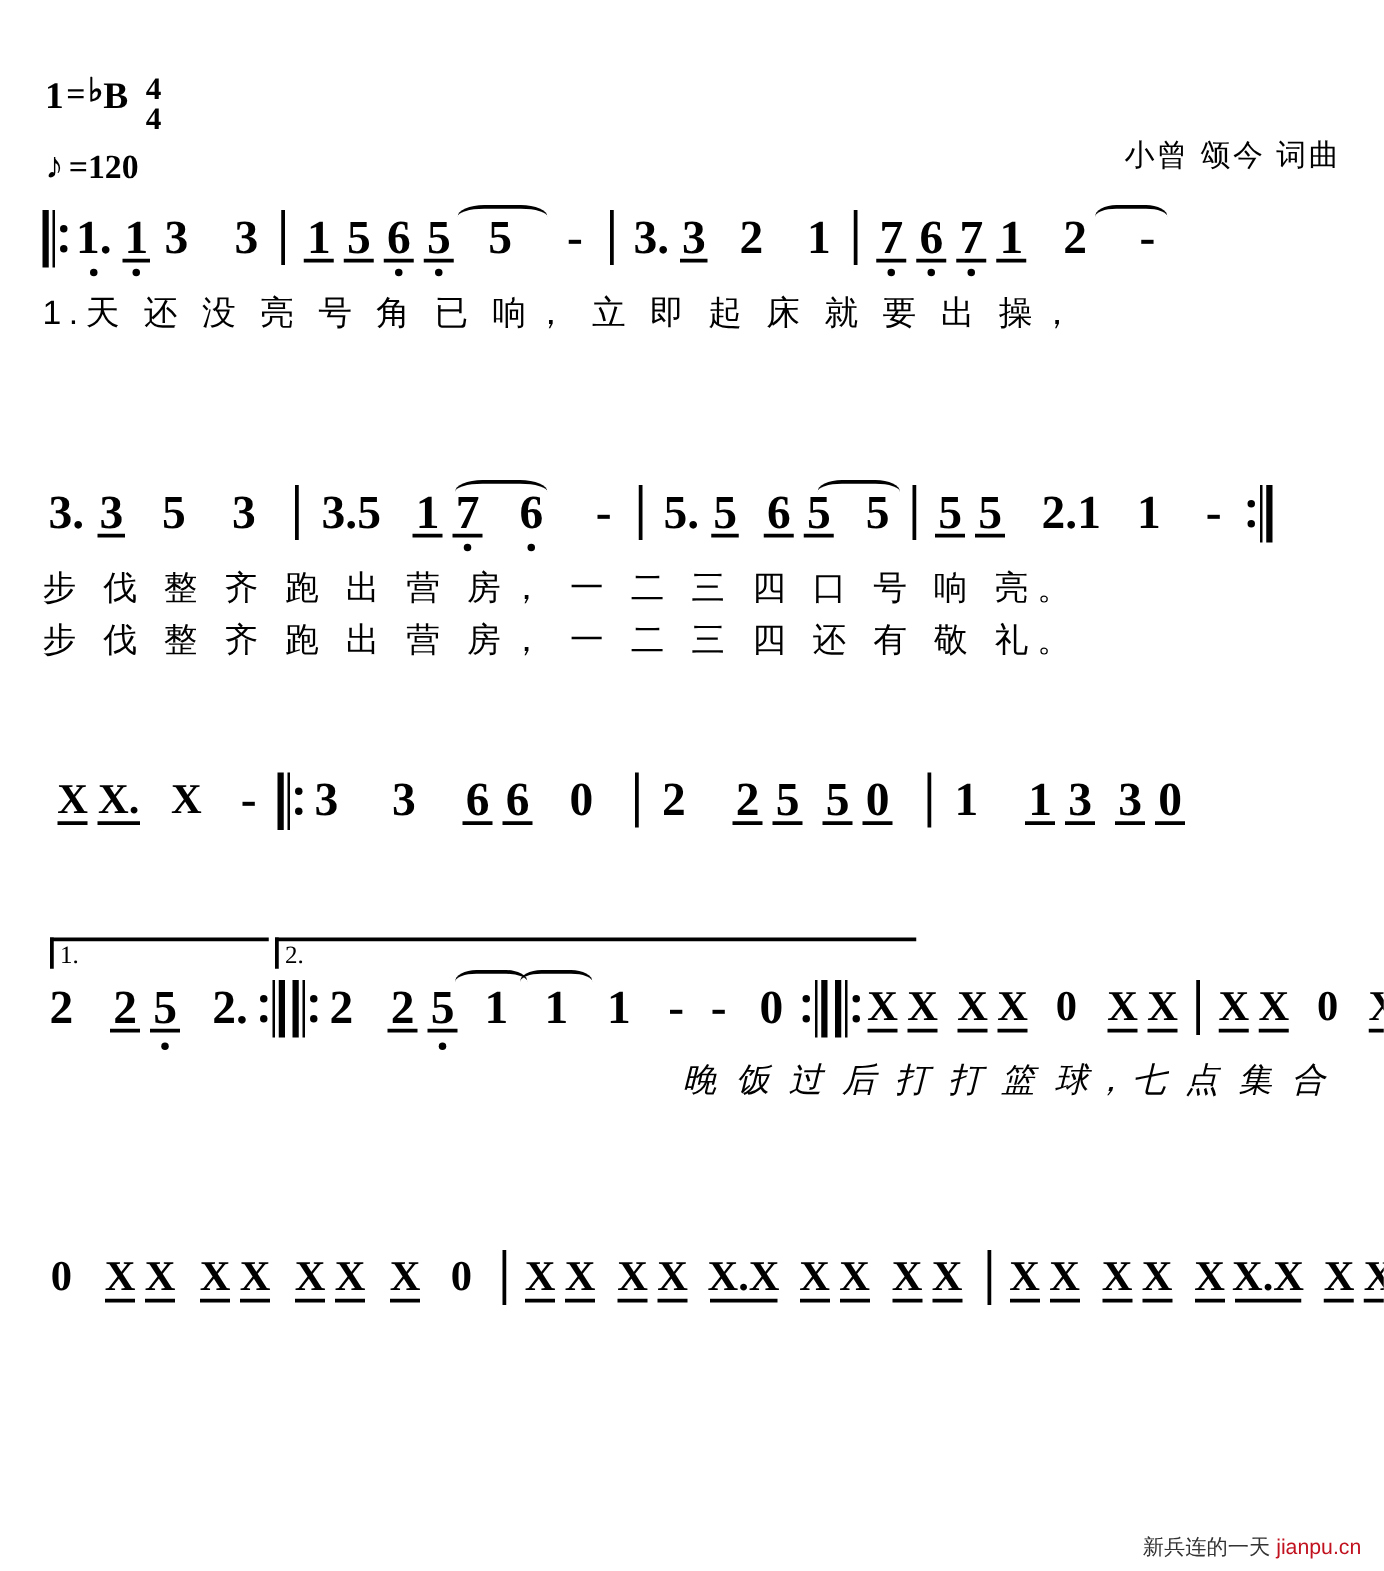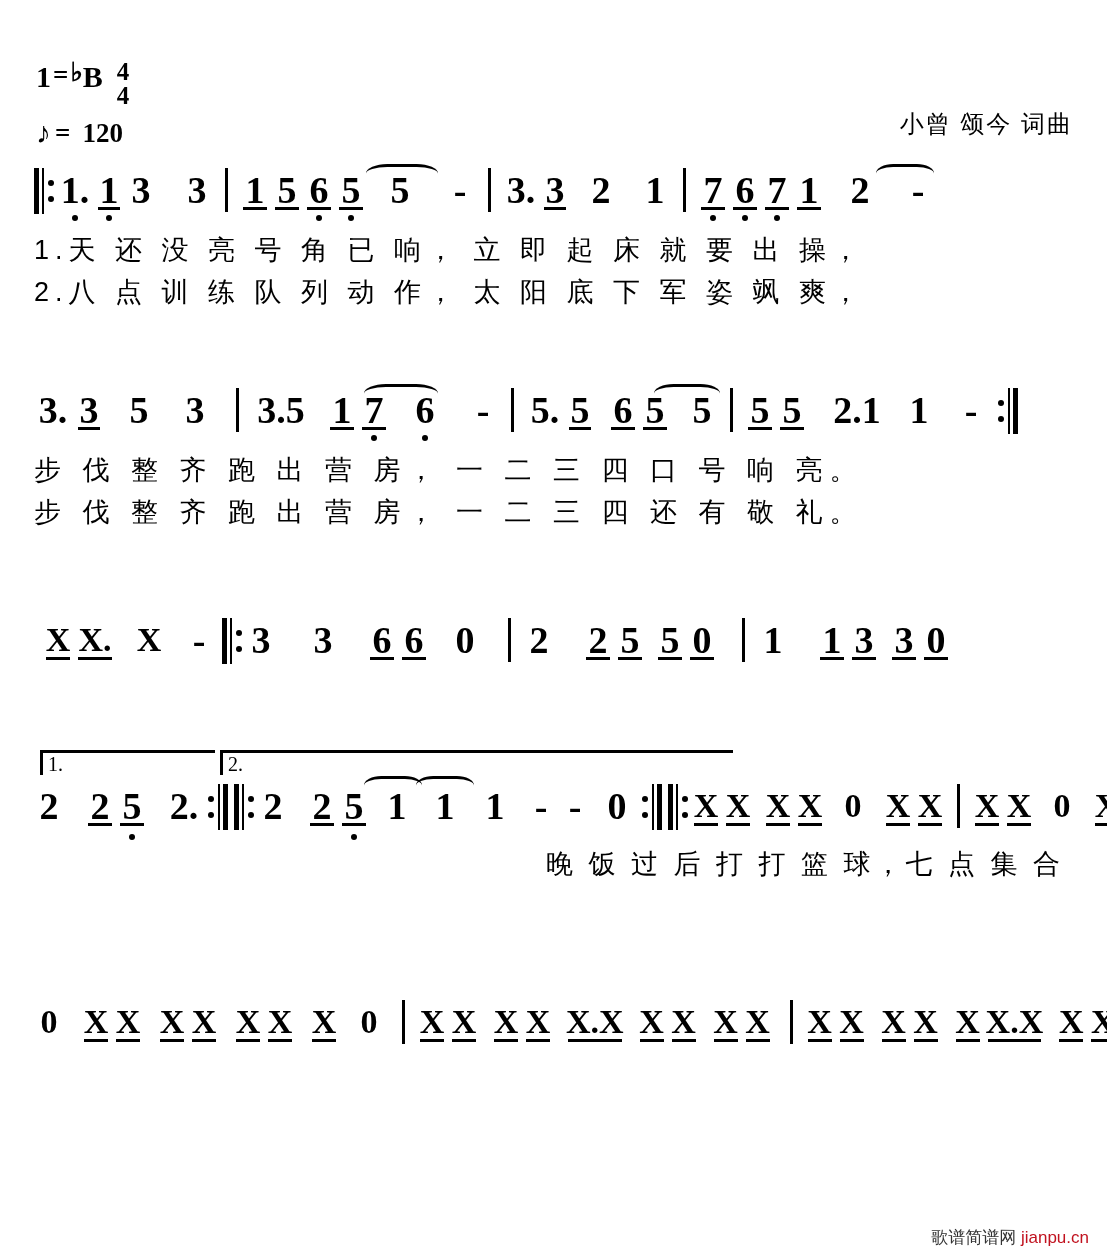--- a/index.html
+++ b/index.html
@@ -87,21 +87,21 @@
       <span class="flat">♭</span>
       <span>B</span>
       <span class="meter">
         <span class="num">4</span>
         <span class="den">4</span>
       </span>
     </div>
     <div class="tempo">
       <span class="noteglyph">♪</span>
       <span>=</span>
-      <span style="margin-left:12px">120</span>
+      <span style="margin-left:0">120</span>
     </div>
   </div>
 
   <div class="credit">小曾  颂今  词曲</div>
 
   <div class="system" style="left:34px;top:168px;width:1040px;">
     <div class="notes">
       
       <span class="rstart"><i></i><i class="thin"></i><b class="t"></b><b class="b"></b></span>
       <span class="n num dlow" style="min-width:34px">1.</span>
@@ -134,23 +134,20 @@
       <span class="n num">2</span>
       <span class="sp" style="width:20px"></span>
       <span class="n dash">-</span>
       
       <div class="slur" style="left:332px;top:-4px;width:72px;"></div>
       <div class="slur" style="left:842px;top:-4px;width:58px;"></div>
     </div>
     <div class="lyr" style="margin-top:8px;letter-spacing:6px;">
       <span>1.</span><span>天 还 没 亮 号 角 已 响，  立 即 起 床 就 要 出 操，</span>
     </div>
-    <div class="lyr" style="margin-top:6px;letter-spacing:6px;">
-      <span>2.</span><span>八 点 训 练 队 列 动 作，  太 阳 底 下 军 姿 飒 爽，</span>
-    </div>
   </div>
 
   <div class="system" style="left:34px;top:388px;width:1040px;">
     <div class="notes">
       <span class="n num" style="min-width:38px">3.</span>
       <span class="n num u1" style="min-width:26px">3</span>
       <span class="sp" style="width:14px"></span>
       <span class="n num">5</span>
       <span class="sp" style="width:18px"></span>
       <span class="n num">3</span>
@@ -281,21 +278,21 @@
       <span class="sp" style="width:8px"></span>
       <span class="n x u1" style="min-width:28px">X</span>
       
       <span class="sp" style="width:6px"></span>
       
       
       <div class="slur" style="left:330px;top:-8px;width:58px;"></div>
       <div class="slur" style="left:382px;top:-8px;width:58px;"></div>
     </div>
 
-    <div class="lyr" style="margin-top:6px;letter-spacing:4px;padding-left:512px;">
+    <div class="lyr" style="margin-top:6px;letter-spacing:4px;padding-left:512px;font-style:italic;">
       <span>晚 饭 过 后  打 打 篮 球，七 点 集 合</span>
     </div>
   </div>
 
   <div class="system" style="left:34px;top:1000px;width:1046px;">
     <div class="notes">
       <span class="n x">0</span>
       <span class="sp" style="width:10px"></span>
       <span class="n x u1" style="min-width:28px">X</span>
       <span class="n x u1" style="min-width:28px">X</span>
@@ -334,16 +331,16 @@
       <span class="n x u1" style="min-width:52px">X.X</span>
       <span class="sp" style="width:6px"></span>
       <span class="n x u1" style="min-width:28px">X</span>
       <span class="n x u1" style="min-width:28px">X</span>
       <span class="sp" style="width:4px"></span>
       
     </div>
   </div>
 
   <div class="wm">
-    <span>歌谱简谱网</span>
+    <span>新兵连的一天</span>
     <span class="red">jianpu.cn</span>
   </div>
 </div>
 
 </body></html>

